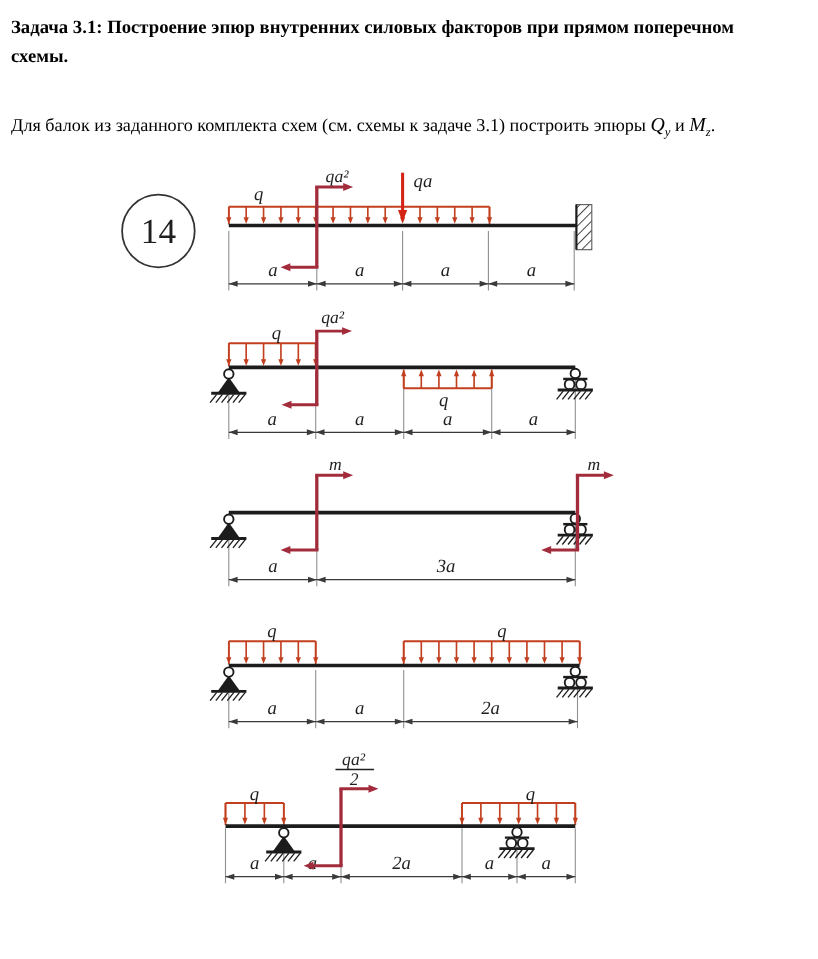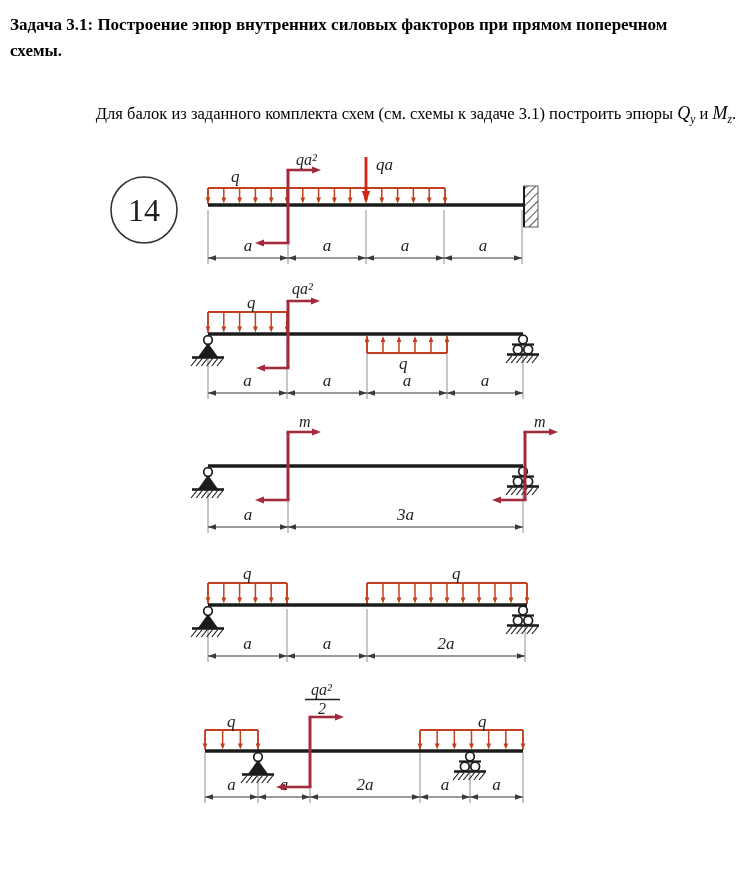--- a/index.html
+++ b/index.html
@@ -1,20 +1,20 @@
 <!DOCTYPE html>
 <html><head>
 <meta charset="utf-8">
 <style>
   html,body{margin:0;padding:0;background:#ffffff;}
   .page{position:relative;width:744px;height:872px;background:#ffffff;overflow:hidden;
         font-family:"Liberation Serif","DejaVu Serif",serif;color:#000;}
   .title{position:absolute;left:10px;top:12px;width:726px;
          font-weight:bold;font-size:17px;line-height:26px;}
-  .task{position:absolute;left:10px;top:84px;width:726px;font-size:16.5px;line-height:24px;text-align:right;}
+  .task{position:absolute;left:10px;top:84px;width:726px;font-size:16.5px;line-height:24px;}
   .msym{font-style:italic;font-size:18px;}
   .msub{font-style:italic;font-size:11.5px;}
   sub{line-height:0;}
   #fig{position:absolute;left:0;top:0;width:744px;height:872px;}
   #fig text{font-family:"Liberation Serif","DejaVu Serif",serif;}
 </style>
 </head>
 <body>
 
 <div class="page">

